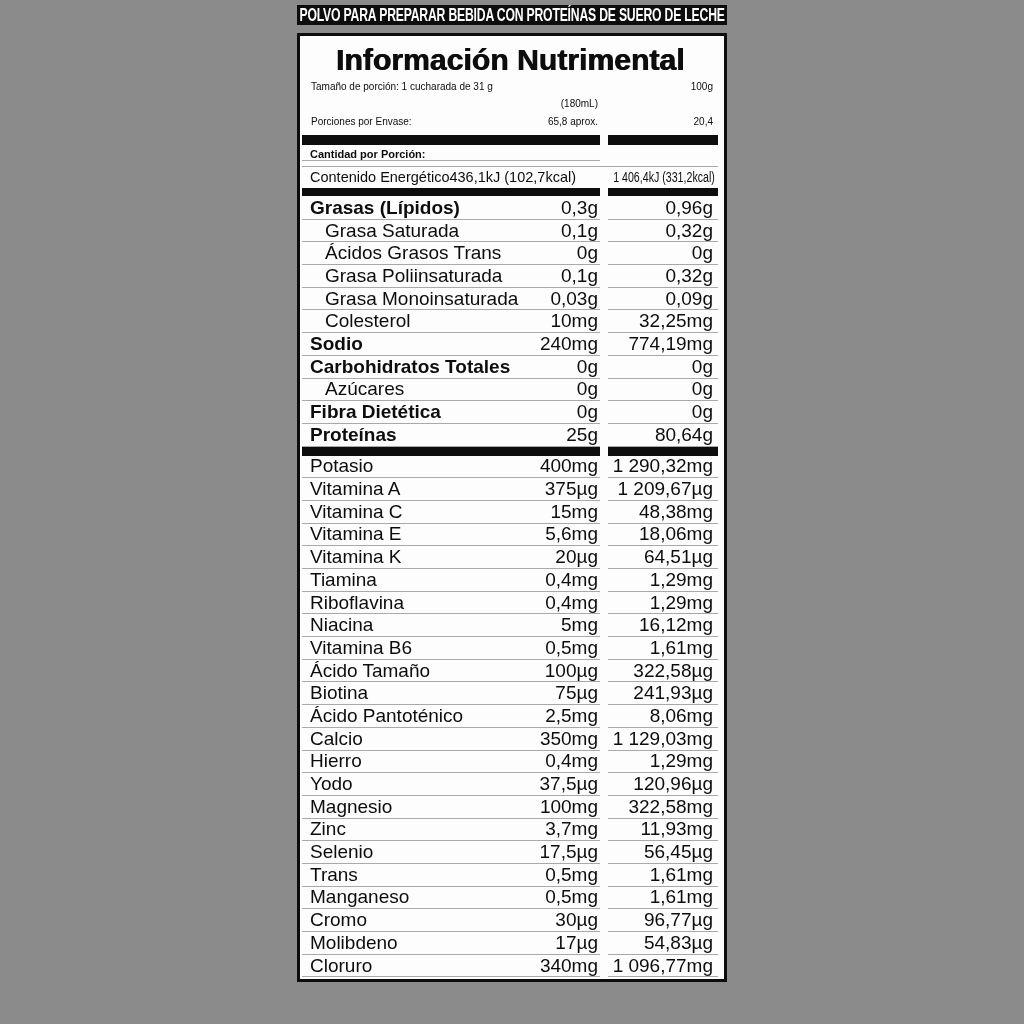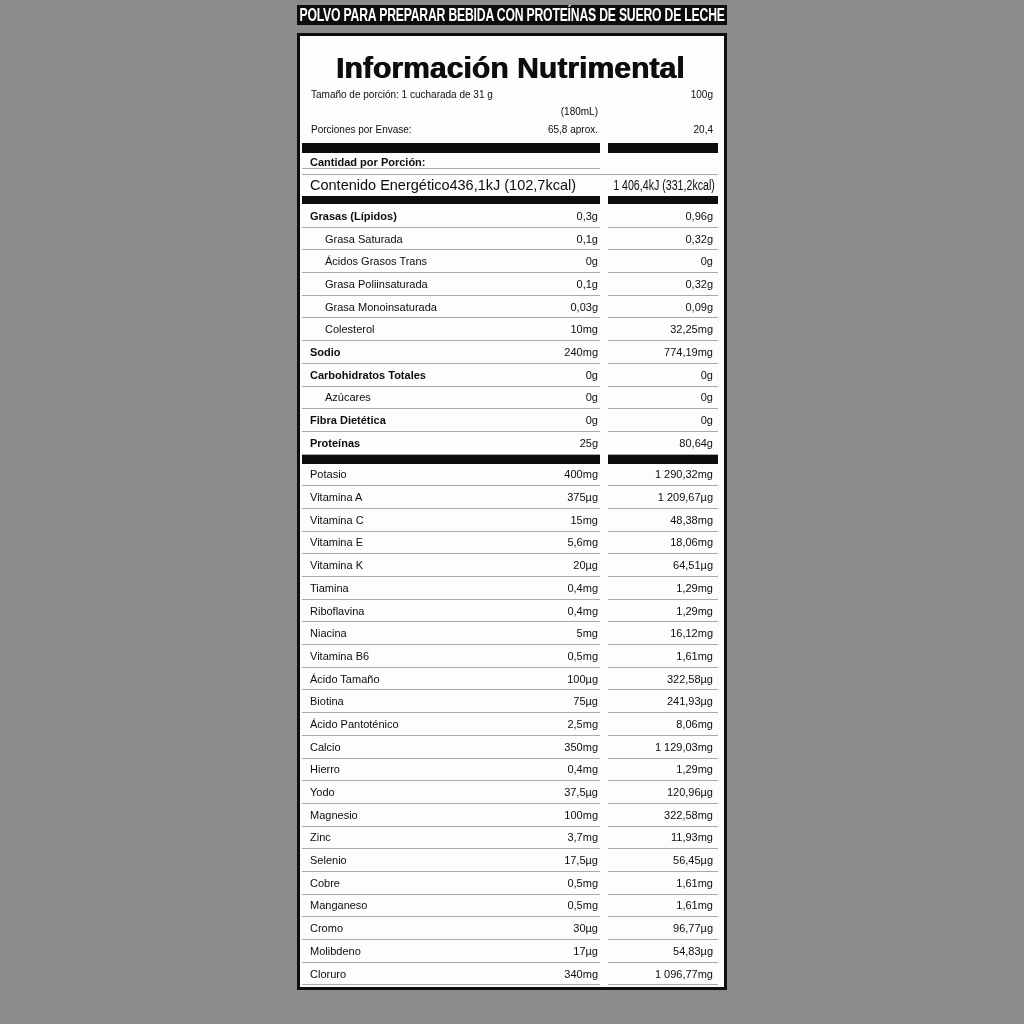--- a/index.html
+++ b/index.html
@@ -20,21 +20,21 @@
     color:#fff;font-weight:bold;font-size:18.5px;white-space:nowrap;
     letter-spacing:-0.3px;
     transform:scaleX(0.66);transform-origin:center;
     display:inline-block;
   }
   .panel{
     position:absolute;left:297px;top:33px;width:430px;
     box-sizing:border-box;
     background:var(--panel,#fdfdfd);
     border:3px solid var(--ink,#0d0d0d);
-    padding:16px 6px 2px 2px;
+    padding:8px 6px 2px 2px;
   }
   .title{
     height:30px;line-height:30px;margin-top:1px;margin-bottom:1px;
     font-size:29px;font-weight:bold;white-space:nowrap;text-align:center;
     letter-spacing:0px;
     text-shadow:0.8px 0 0 currentColor;
     transform:scaleX(1.04);transform-origin:center;
   }
   .grid{display:flex;align-items:stretch;}
   .cl{width:298px;display:flex;justify-content:space-between;align-items:center;padding-left:8px;box-sizing:border-box;}
@@ -49,21 +49,21 @@
   .bars .bl{width:298px;background:var(--ink,#0d0d0d);}
   .bars .br{flex:1;background:var(--ink,#0d0d0d);}
   .bars1{height:10px;margin:4px 0 3px 0;}
   .bars2{height:8px;margin:1px 0 1px 0;}
   .bars3{height:9px;margin:0;}
   .hdr-row{height:19px;font-size:11px;flex-direction:column;}
   .hdr-row .cl,.hdr-row .cr{border-bottom:1px solid var(--div,#a9a9a9);}
   .hdr-row .lbl{font-weight:bold;}
   .energy-row{height:20px;font-size:14.5px;}
   .cond{display:inline-block;white-space:nowrap;font-size:14px;transform:scaleX(0.76);transform-origin:right center;}
-  .nrow{height:22.7px;font-size:11px;}
+  .nrow{height:22.7px;font-size:19px;}
   .nrow .cl,.nrow .cr{border-bottom:1px solid var(--div,#a9a9a9);}
   .nrow.bold .lbl{font-weight:bold;}
   .nrow.indent .lbl{padding-left:15px;}
   .lbl{white-space:nowrap;}
   .val{white-space:nowrap;padding-right:2px;}
 </style>
 </head>
 <body style="--bg: #8b8b8b; --panel: #fdfdfd; --ink: #0d0d0d; --div: #a9a9a9;">
 
 <div class="banner">
@@ -460,21 +460,21 @@
       <span class="val">17,5µg</span>
     </div>
     <div class="gap"></div>
     <div class="cr">
       <span class="val">56,45µg</span>
     </div>
   </div>
 
   <div class="grid nrow">
     <div class="cl">
-      <span class="lbl">Cobre</span>
+      <span class="lbl">Trans</span>
       <span class="val">0,5mg</span>
     </div>
     <div class="gap"></div>
     <div class="cr">
       <span class="val">1,61mg</span>
     </div>
   </div>
 
   <div class="grid nrow">
     <div class="cl">

